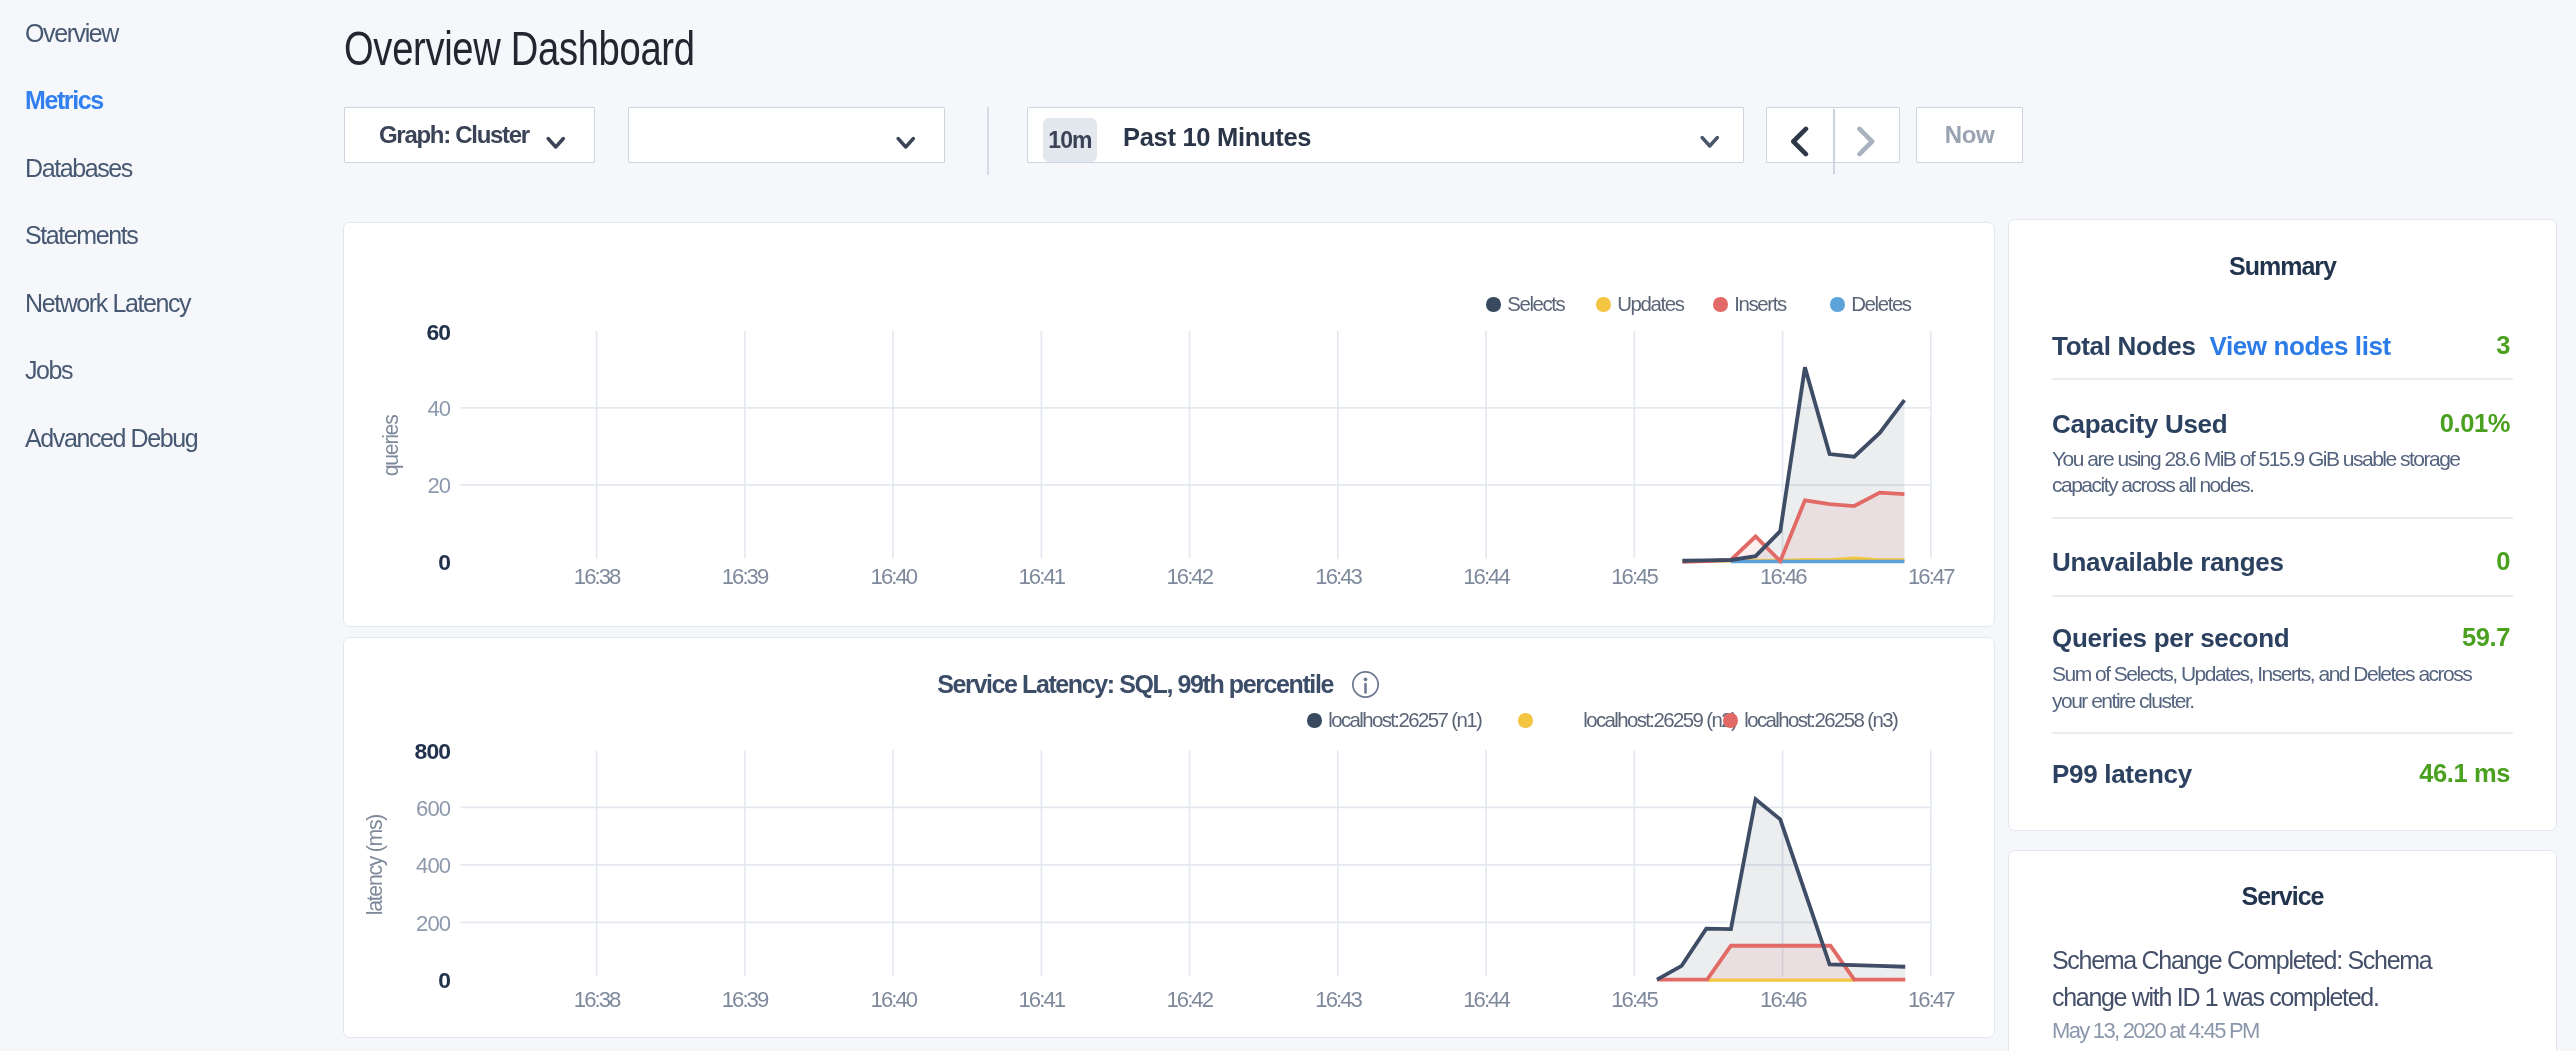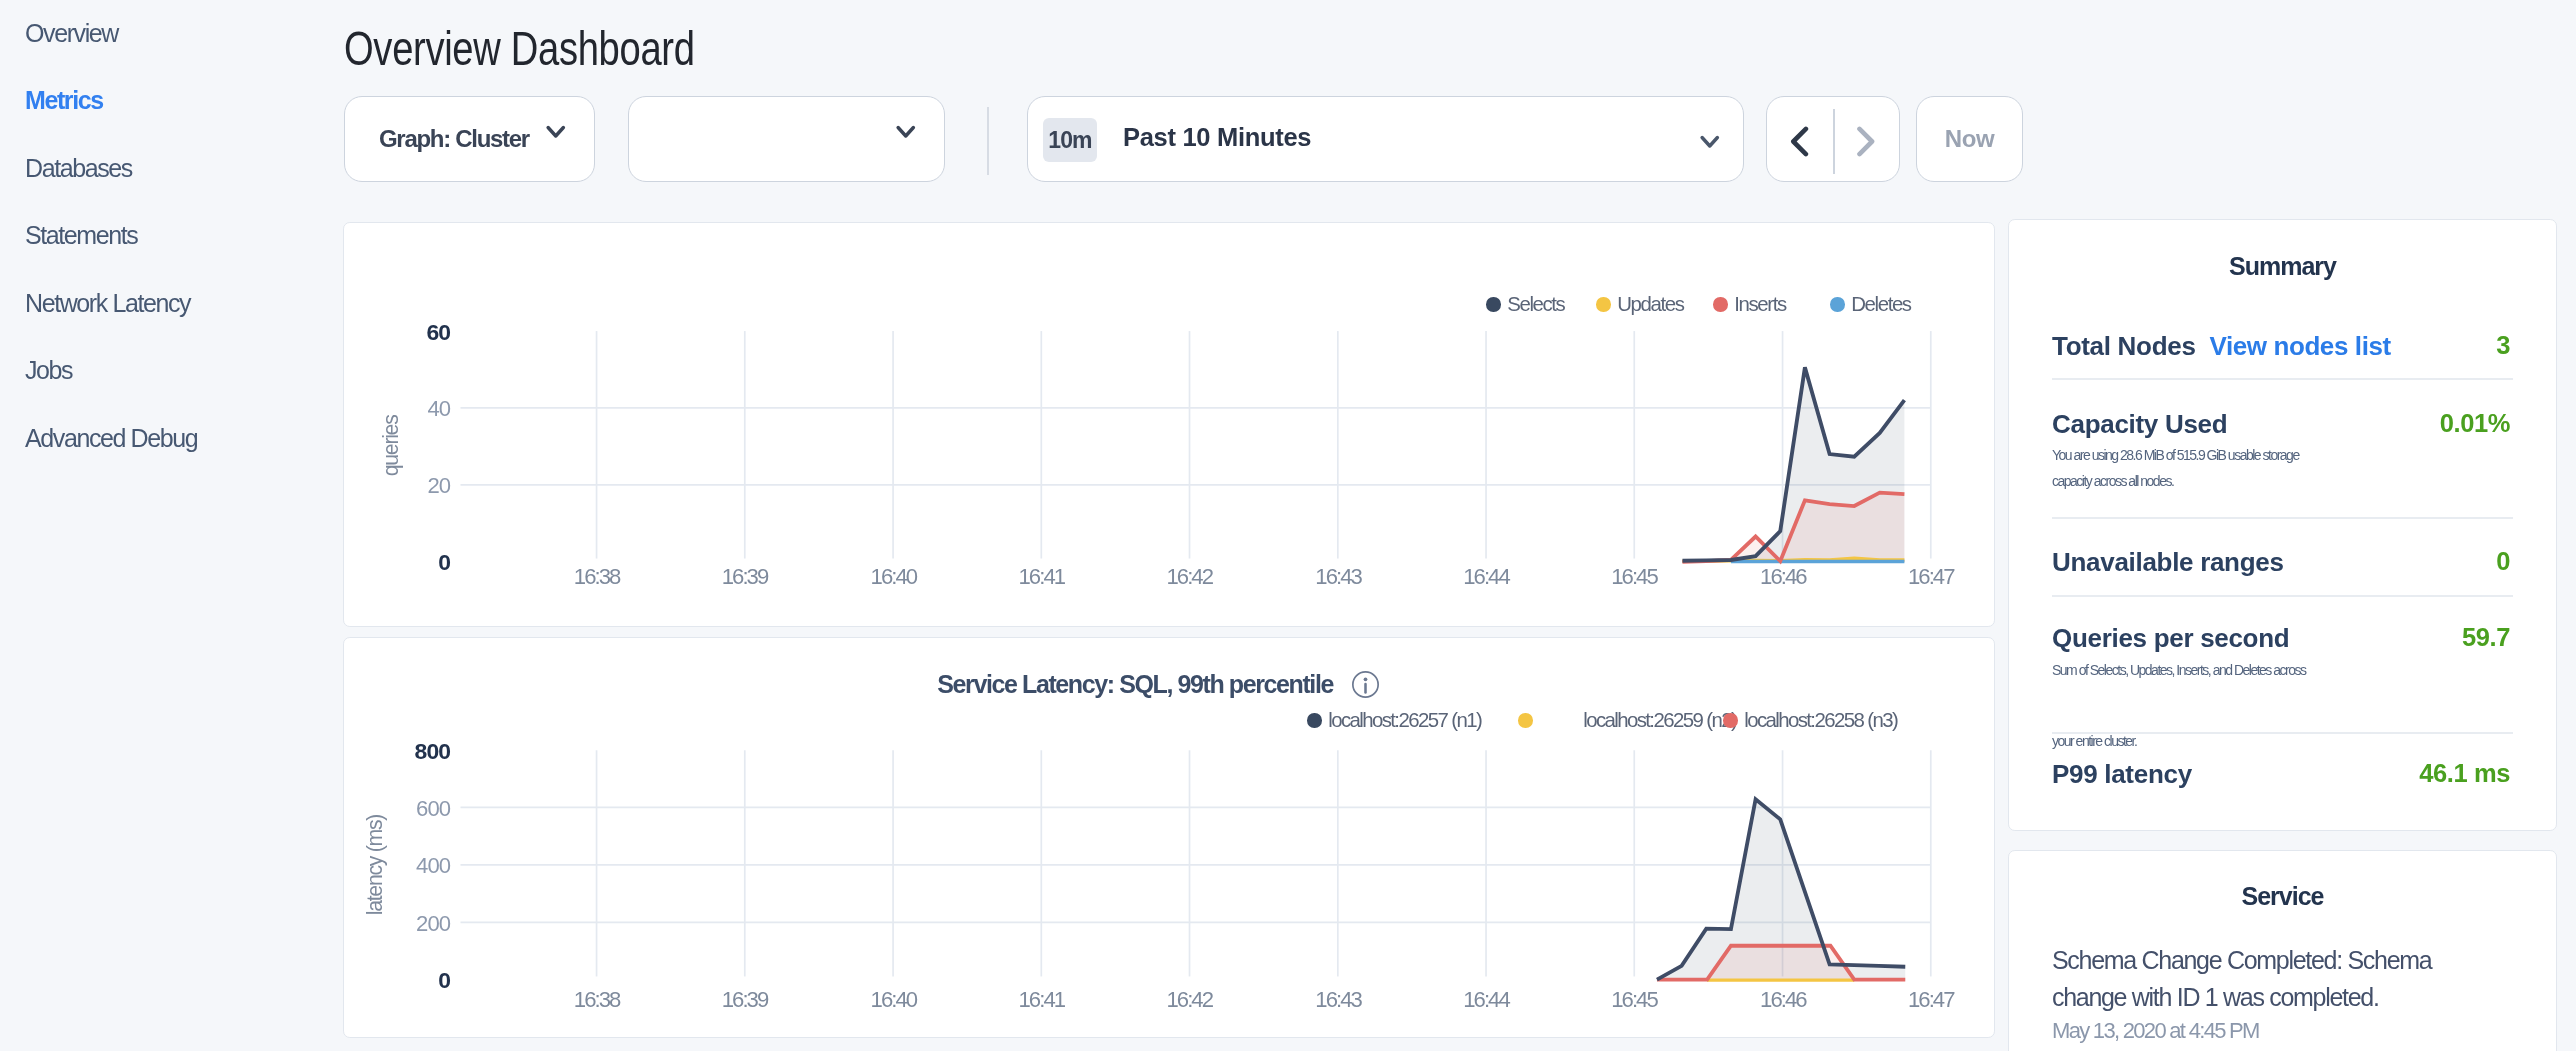--- a/index.html
+++ b/index.html
@@ -4,37 +4,37 @@
 <style>
 * { margin:0; padding:0; box-sizing:border-box; }
 html,body { width:2576px; height:1051px; background:#f5f7fa; font-family:"Liberation Sans",sans-serif; overflow:hidden; position:relative; }
 .abs { position:absolute; }
 
 .nav-item { position:absolute; left:25px; font-size:25px; color:#475872; letter-spacing:-1.4px; }
 .nav-item.active { color:#3280f0; font-weight:bold; }
 
 h1.pagetitle { position:absolute; left:344px; top:21px; font-size:48px; font-weight:normal; color:#22262e; white-space:nowrap; transform:scaleX(0.795); transform-origin:0 0; letter-spacing:-0.4px; }
 
-.btn { position:absolute; top:96px; height:86px; background:#fff; border:1.7px solid #cdd4de; border-radius:18px; }
+.btn { position:absolute; top:107px; height:56px; background:#fff; border:1.7px solid #cdd4de; border-radius:1px; }
 .btn .lbl { position:absolute; top:0; bottom:0; display:flex; align-items:center; font-size:24px; font-weight:bold; color:#3a4456; letter-spacing:-1.3px; white-space:nowrap; }
 .chev { position:absolute; width:25.5px; height:25.5px; }
 .vdiv { position:absolute; left:987px; top:107px; height:68px; width:1.7px; background:#d7dce4; }
 .chip { position:absolute; left:1043px; top:118px; width:54px; height:44px; background:#e3e7ee; border-radius:6px; font-size:23px; font-weight:bold; color:#3a4456; letter-spacing:-0.9px; display:flex; align-items:center; justify-content:center; }
 
 .card { position:absolute; background:#fff; border:1.7px solid #e2e7ee; border-radius:6.8px; }
 
 .ctitle { position:absolute; left:-11px; width:100%; display:flex; justify-content:center; align-items:center; gap:18.7px; font-size:25px; font-weight:bold; color:#3c4d68; letter-spacing:-1.4px; }
 .legend { font-size:20.4px; color:#5a6477; letter-spacing:-1.4px; }
 .leg-item { position:absolute; display:flex; align-items:center; white-space:nowrap; }
 .dot { width:14.5px; height:14.5px; border-radius:50%; margin-right:6.8px; flex:none; }
 
 .sumtitle { position:absolute; width:100%; text-align:center; font-size:25px; font-weight:bold; color:#23344e; letter-spacing:-1px; }
 .srow-label { position:absolute; left:43px; font-size:26px; font-weight:bold; color:#2c4160; letter-spacing:-0.3px; white-space:nowrap; }
 .srow-value { position:absolute; right:46px; font-size:25.5px; font-weight:bold; color:#4aa01f; letter-spacing:-0.4px; white-space:nowrap; }
-.srow-desc { position:absolute; left:43px; font-size:14px; color:#54647e; letter-spacing:-1.5px; white-space:nowrap; }
+.srow-desc { position:absolute; left:43px; font-size:21px; color:#54647e; letter-spacing:-1.5px; white-space:nowrap; }
 .sdiv { position:absolute; left:43px; right:43px; height:1.7px; background:#e8ecf1; }
 .slink { color:#2b7ce8; font-weight:bold; letter-spacing:-0.4px; }
 </style>
 </head>
 <body>
 
 <div class="nav-item" style="top:18.7px;">Overview</div>
 <div class="nav-item active" style="top:86px;">Metrics</div>
 <div class="nav-item" style="top:154px;">Databases</div>
 <div class="nav-item" style="top:221px;">Statements</div>
@@ -213,21 +213,21 @@
   <div class="srow-value" style="top:189px;">0.01%</div>
   <div class="srow-desc" style="top:227px;">You are using 28.6 MiB of 515.9 GiB usable storage</div>
   <div class="srow-desc" style="top:253px;">capacity across all nodes.</div>
   <div class="sdiv" style="top:297px;"></div>
   <div class="srow-label" style="top:327px;">Unavailable ranges</div>
   <div class="srow-value" style="top:327px;">0</div>
   <div class="sdiv" style="top:375px;"></div>
   <div class="srow-label" style="top:403px;">Queries per second</div>
   <div class="srow-value" style="top:403px;">59.7</div>
   <div class="srow-desc" style="top:442px;">Sum of Selects, Updates, Inserts, and Deletes across</div>
-  <div class="srow-desc" style="top:469px;margin-top:44px;">your entire cluster.</div>
+  <div class="srow-desc" style="top:469px;">your entire cluster.</div>
   <div class="sdiv" style="top:512px;"></div>
   <div class="srow-label" style="top:539px;">P99 latency</div>
   <div class="srow-value" style="top:539px;">46.1 ms</div>
 </div>
 
 <div class="card" style="left:2008px; top:850px; width:549px; height:238px;">
   <div class="sumtitle" style="top:31px;">Service</div>
   <div class="srow-desc" style="top:95px; font-size:25px; letter-spacing:-1.3px; color:#44506a;">Schema Change Completed: Schema</div>
   <div class="srow-desc" style="top:132px; font-size:25px; letter-spacing:-1.3px; color:#44506a;">change with ID 1 was completed.</div>
   <div class="srow-desc" style="top:167px; font-size:22px; letter-spacing:-1.7px; color:#8b97ab;">May 13, 2020 at 4:45 PM</div>

